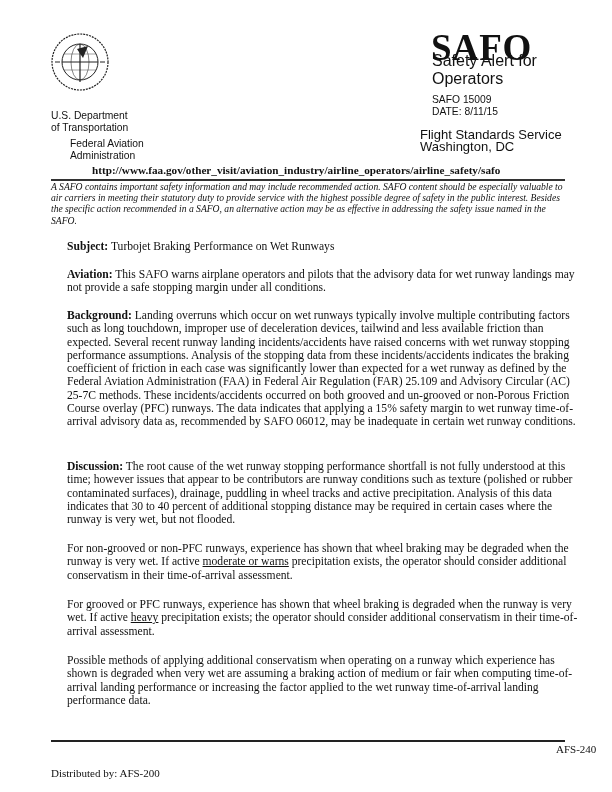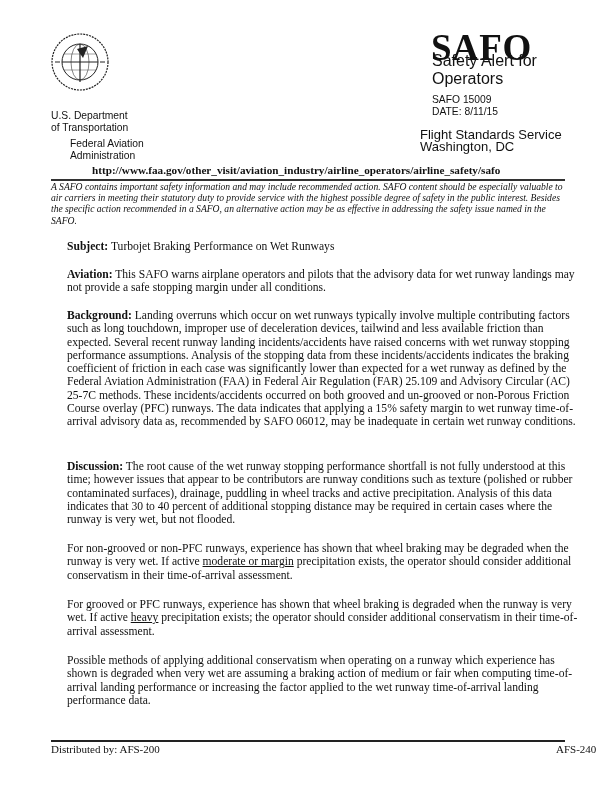--- a/index.html
+++ b/index.html
@@ -29,21 +29,21 @@
 
   #subject { top:240px; }
   #purpose { top:268px; }
   #background { top:309px; }
   #discussion { top:460px; }
   #nongrooved { top:542px; }
   #grooved { top:598px; }
   #methods { top:654px; }
 
   #rule-bottom { left:51px; top:740px; width:514px; height:1.5px; background:#222; }
-  #footer-left { left:51px; top:743px; font-size:11px;text-align:center; }
+  #footer-left { left:51px; top:767px; font-size:11px;text-align:center; }
   #footer-right { left:556px; top:743px; font-size:11px; }
 </style>
 </head>
 <body>
 
 <svg id="seal" class="abs" viewBox="0 0 60 60">
   <circle cx="30" cy="30" r="28" fill="none" stroke="#222" stroke-width="1.2" stroke-dasharray="2 1"></circle>
   <circle cx="30" cy="30" r="18" fill="none" stroke="#222" stroke-width="1"></circle>
   <ellipse cx="30" cy="30" rx="9" ry="18" fill="none" stroke="#333" stroke-width="0.6"></ellipse>
   <line x1="12" y1="30" x2="48" y2="30" stroke="#222" stroke-width="1"></line>
@@ -80,21 +80,21 @@
 <div id="disclaimer" class="abs serif">A SAFO contains important safety information and may include recommended action. SAFO content should be especially valuable to air carriers in meeting their statutory duty to provide service with the highest possible degree of safety in the public interest. Besides the specific action recommended in a SAFO, an alternative action may be as effective in addressing the safety issue named in the SAFO.</div>
 
 <div id="subject" class="abs para serif"><b>Subject:</b><span> Turbojet Braking Performance on Wet Runways</span></div>
 
 <div id="purpose" class="abs para serif"><b>Aviation:</b><span> This SAFO warns airplane operators and pilots that the advisory data for wet runway landings may not provide a safe stopping margin under all conditions.</span></div>
 
 <div id="background" class="abs para serif"><b>Background:</b><span> Landing overruns which occur on wet runways typically involve multiple contributing factors such as long touchdown, improper use of deceleration devices, tailwind and less available friction than expected. Several recent runway landing incidents/accidents have raised concerns with wet runway stopping performance assumptions. Analysis of the stopping data from these incidents/accidents indicates the braking coefficient of friction in each case was significantly lower than expected for a wet runway as defined by the Federal Aviation Administration (FAA) in Federal Air Regulation (FAR) 25.109 and Advisory Circular (AC) 25-7C methods. These incidents/accidents occurred on both grooved and un-grooved or non-Porous Friction Course overlay (PFC) runways. The data indicates that applying a 15% safety margin to wet runway time-of-arrival advisory data as, recommended by SAFO 06012, may be inadequate in certain wet runway conditions.</span></div>
 
 <div id="discussion" class="abs para serif"><b>Discussion:</b><span> The root cause of the wet runway stopping performance shortfall is not fully understood at this time; however issues that appear to be contributors are runway conditions such as texture (polished or rubber contaminated surfaces), drainage, puddling in wheel tracks and active precipitation. Analysis of this data indicates that 30 to 40 percent of additional stopping distance may be required in certain cases where the runway is very wet, but not flooded.</span></div>
 
-<div id="nongrooved" class="abs para serif"><span>For non-grooved or non-PFC runways, experience has shown that wheel braking may be degraded when the runway is very wet. If active </span><u>moderate or margin</u><span> precipitation exists, the operator should consider additional conservatism in their time-of-arrival assessment.</span></div>
+<div id="nongrooved" class="abs para serif"><span>For non-grooved or non-PFC runways, experience has shown that wheel braking may be degraded when the runway is very wet. If active </span><u>moderate or warns</u><span> precipitation exists, the operator should consider additional conservatism in their time-of-arrival assessment.</span></div>
 
 <div id="grooved" class="abs para serif"><span>For grooved or PFC runways, experience has shown that wheel braking is degraded when the runway is very wet. If active </span><u>heavy</u><span> precipitation exists; the operator should consider additional conservatism in their time-of-arrival assessment.</span></div>
 
 <div id="methods" class="abs para serif">Possible methods of applying additional conservatism when operating on a runway which experience has shown is degraded when very wet are assuming a braking action of medium or fair when computing time-of-arrival landing performance or increasing the factor applied to the wet runway time-of-arrival landing performance data.</div>
 
 <div id="rule-bottom" class="abs"></div>
 <div id="footer-left" class="abs serif">Distributed by:  AFS-200</div>
 <div id="footer-right" class="abs serif">AFS-240</div>
 
 </body></html>

